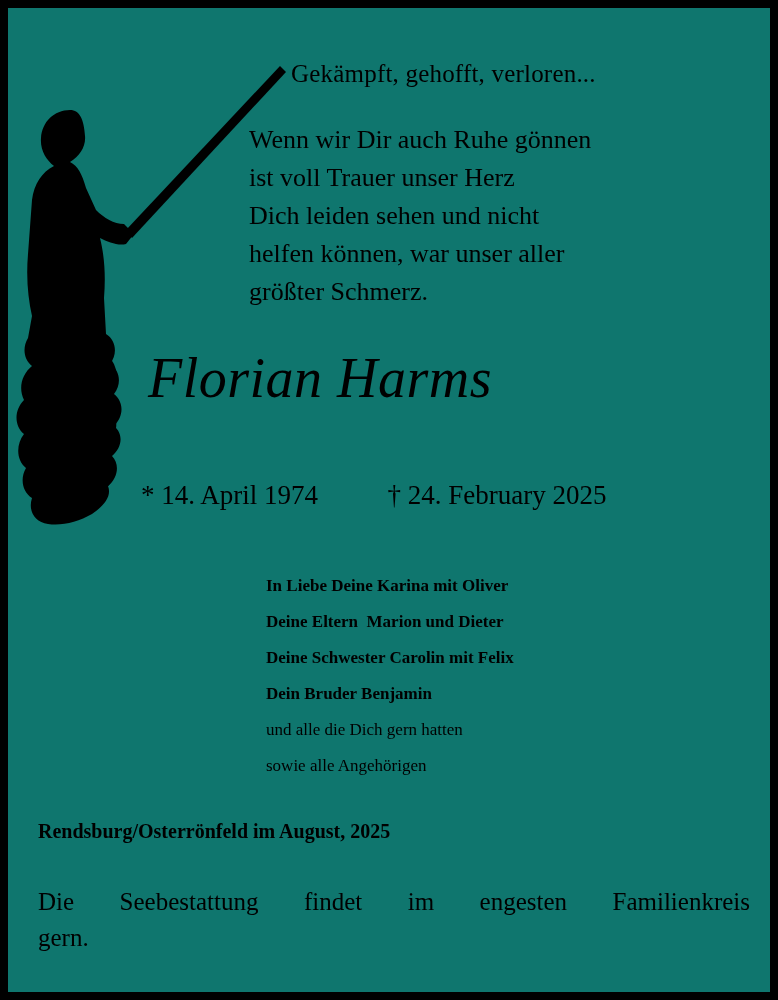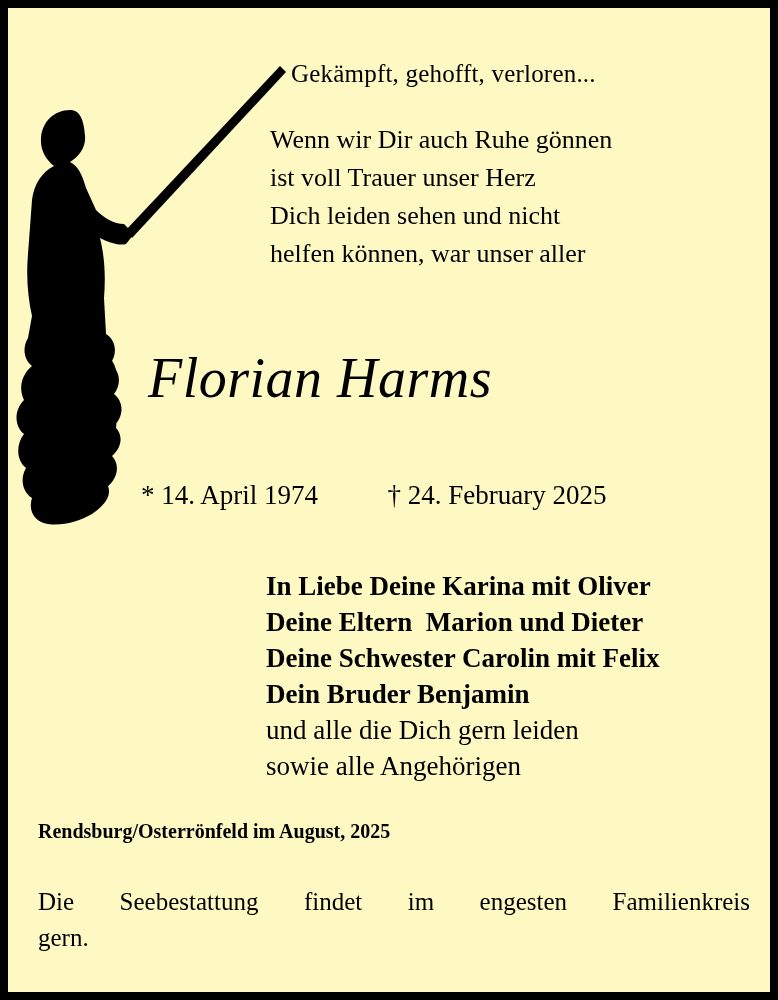--- a/index.html
+++ b/index.html
@@ -11,21 +11,21 @@
     width: 778px;
     height: 1000px;
     font-family: "Liberation Serif", serif;
     color: #000;
   }
   .obituary {
     position: relative;
     box-sizing: border-box;
     width: 778px;
     height: 1000px;
-    background: #fef9c3;
+    background: #0f766e;
     border: 8px solid #000000;
     overflow: hidden;
   }
 
   
   .art {
     position: absolute;
     left: 0px;
     top: 40px;
     width: 300px;
@@ -37,21 +37,21 @@
   .motto {
     position: absolute;
     left: 283px;
     top: 50px;
     font-size: 25px;
     line-height: 32px;
     letter-spacing: 0.2px;
   }
   .verse {
     position: absolute;
-    left: 262px;
+    left: 241px;
     top: 113px;
     font-size: 26px;
     line-height: 38px;
   }
   .verse div { white-space: pre; }
 
   .name {
     position: absolute;
     left: 140px;
     top: 338px;
@@ -67,21 +67,21 @@
     top: 472px;
     font-size: 27px;
     white-space: nowrap;
   }
   .dates .gap { display: inline-block; width: 56px; }
 
   .family {
     position: absolute;
     left: 258px;
     top: 560px;
-    font-size: 27px;
+    font-size: 17px;
     line-height: 36px;
   }
   .family .bold { font-weight: bold; }
   .family div { white-space: pre; }
 
   .place {
     position: absolute;
     left: 30px;
     top: 812px;
     font-size: 20px;
@@ -148,36 +148,37 @@
     </svg>
   </div>
 
   <div class="motto">Gekämpft, gehofft, verloren...</div>
 
   <div class="verse">
     <div>Wenn wir Dir auch Ruhe gönnen</div>
     <div>ist voll Trauer unser Herz</div>
     <div>Dich leiden sehen und nicht</div>
     <div>helfen können, war unser aller</div>
+    <div>größter Schmerz.</div>
   </div>
 
   <div class="name">Florian Harms</div>
 
   <div class="dates">
     <span>* 14. April 1974</span>
     <span class="gap"></span>
     <span>† 24. February 2025</span>
   </div>
 
   <div class="family">
     <div class="bold">In Liebe Deine Karina mit Oliver</div>
     <div class="bold">Deine Eltern  Marion und Dieter</div>
     <div class="bold">Deine Schwester Carolin mit Felix</div>
     <div class="bold">Dein Bruder Benjamin</div>
-    <div>und alle die Dich gern leiden</div>
+    <div>und alle die Dich gern hatten</div>
     <div>sowie alle Angehörigen</div>
   </div>
 
   <div class="place">Rendsburg/Osterrönfeld im August, 2025</div>
 
   <div class="note">
     <span class="l1">Die  Seebestattung  findet  im  engesten  Familienkreis</span>
     <span class="l2">gern.</span>
   </div>
 

